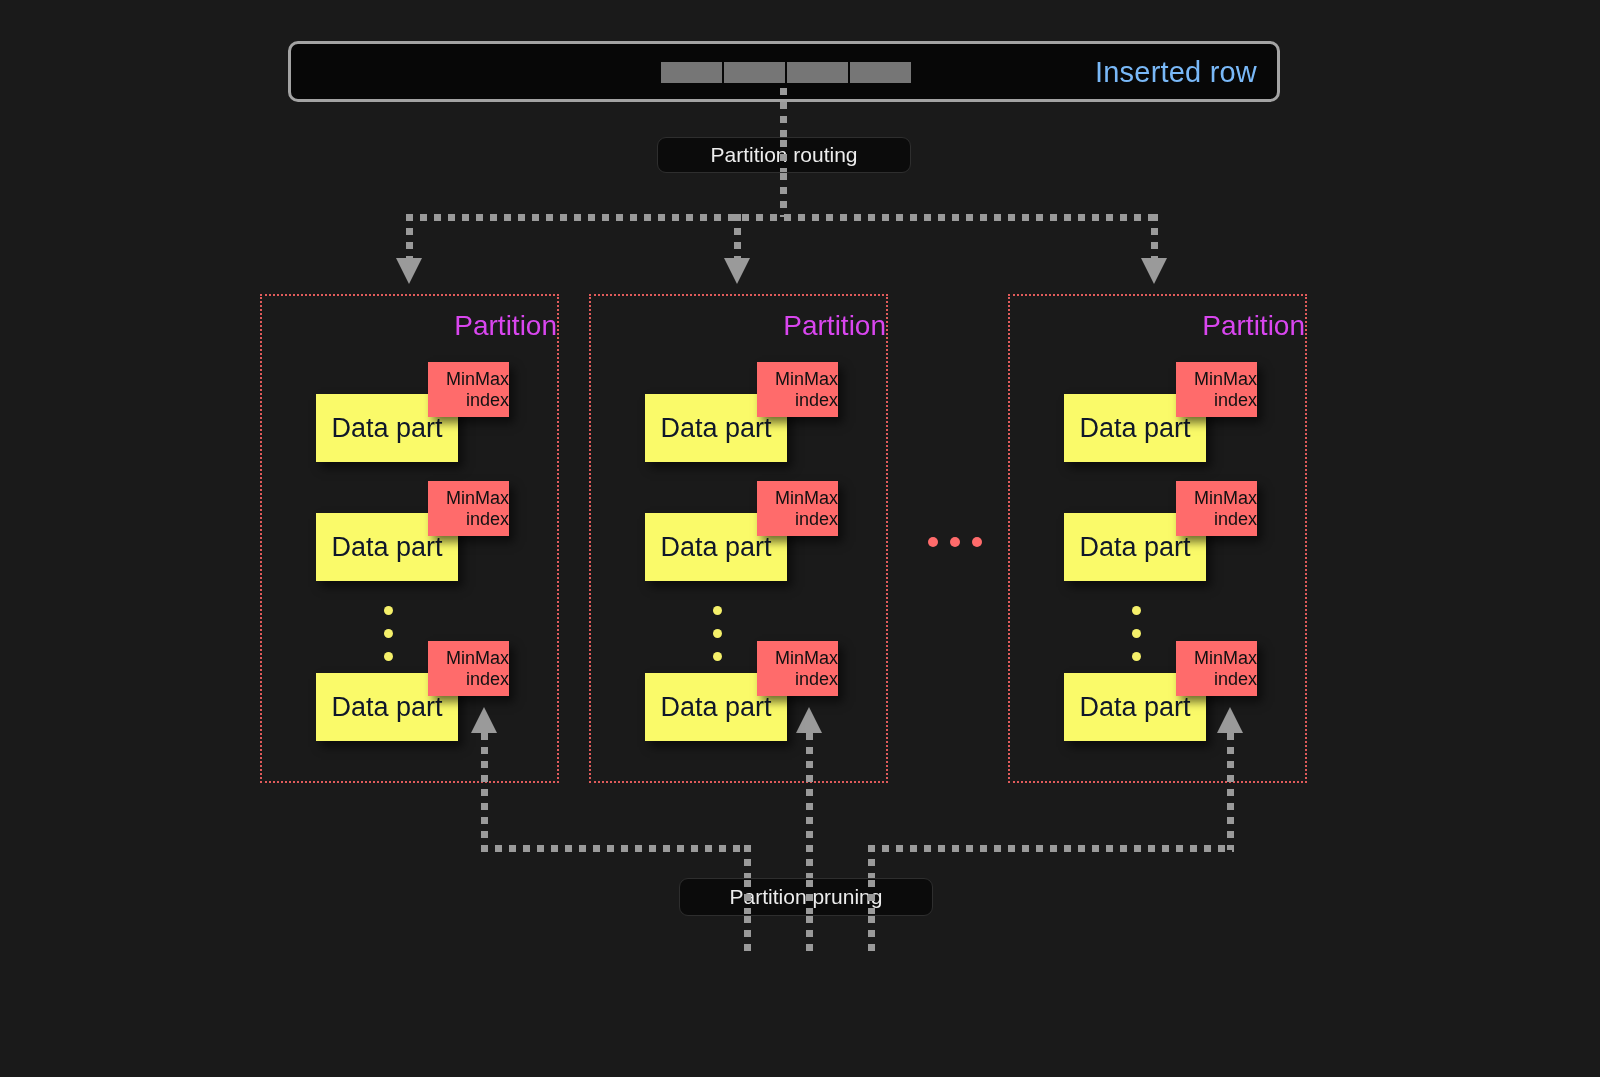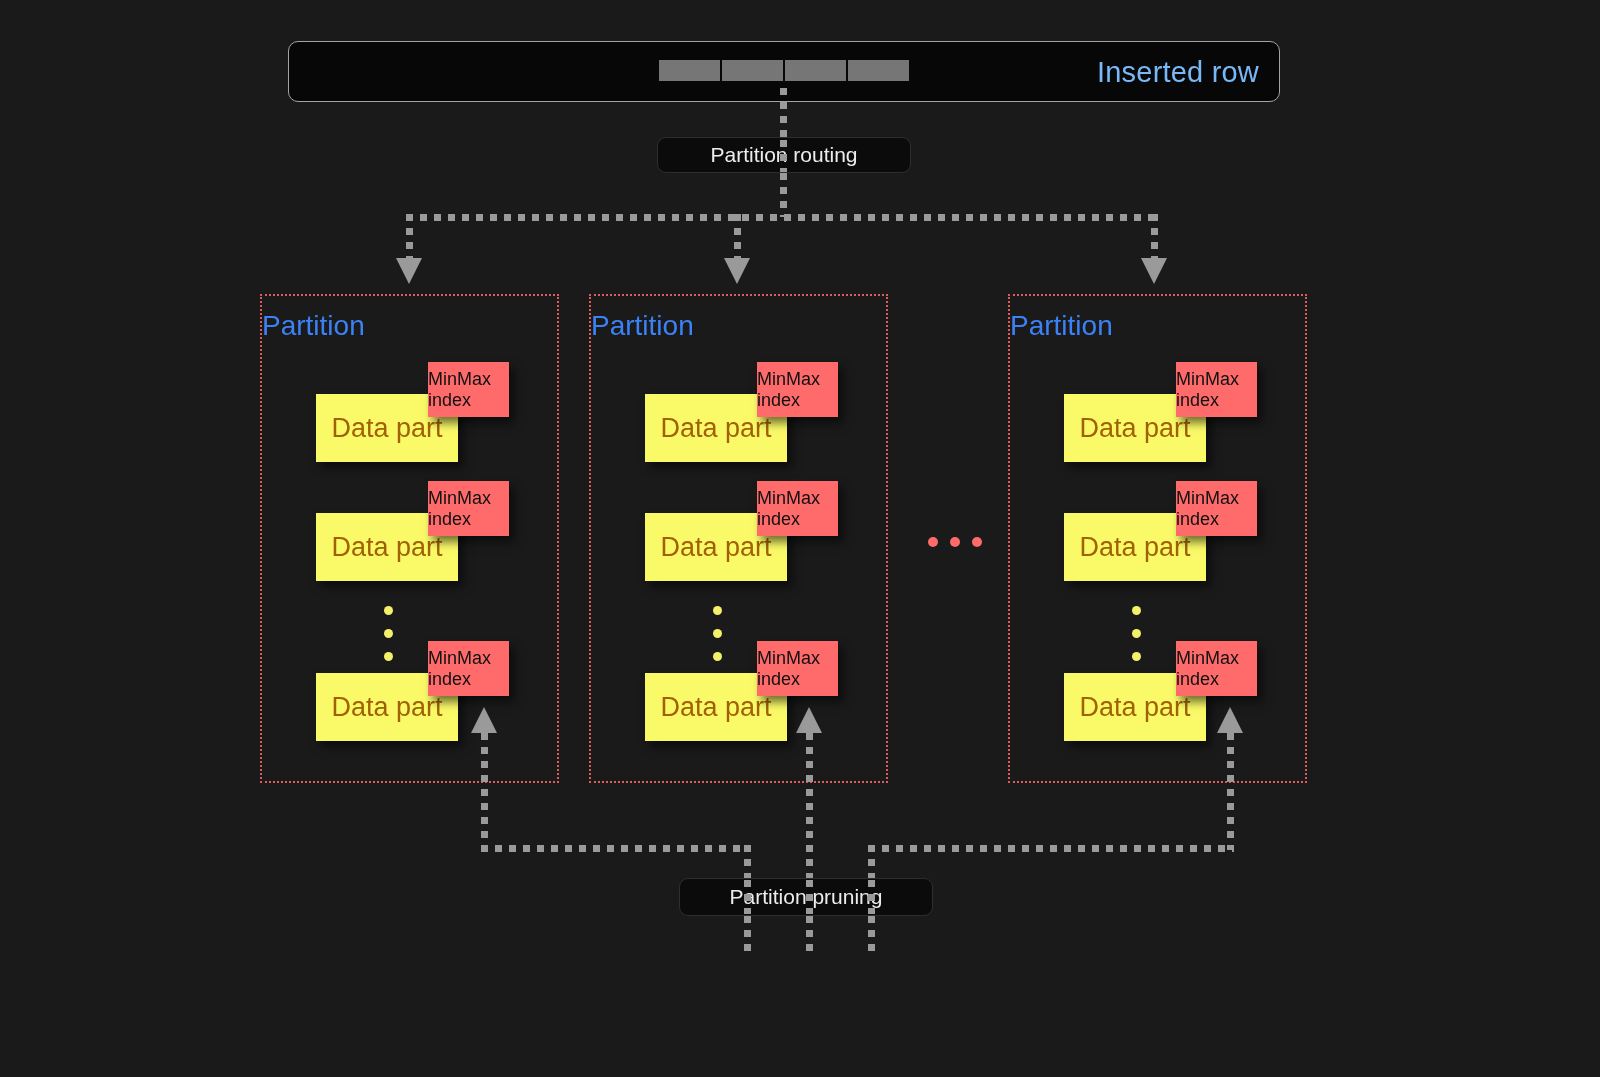--- a/index.html
+++ b/index.html
@@ -17,21 +17,21 @@
     position: relative;
     width: 1600px;
     height: 1077px;
     background: #1a1a1a;
   }
 
   
   .bar {
     position: absolute;
     background: #070707;
-    border: 1px solid #a3a3a3;
+    border: 3px solid #a3a3a3;
     border-radius: 10px;
     box-sizing: border-box;
   }
   #inserted-bar { left: 288px; top: 41px; width: 992px; height: 61px; }
   #query-bar    { left: 288px; top: 953px; width: 992px; height: 63px; }
 
   .bar-label {
     position: absolute;
     right: 20px;
     top: 50%;
@@ -99,58 +99,58 @@
   }
   #partition-1 { left: 260px; }
   #partition-2 { left: 589px; }
   #partition-3 { left: 1008px; }
 
   .partition-title {
     position: absolute;
     top: 14px;
     left: 0;
     width: 100%;
-    text-align: left;
-    color: #3b82f6;
+    text-align: right;
+    color: #d946ef;
     font-size: 28px;
   }
 
   
   .part-group { position: absolute; width: 299px; height: 104px; }
   .pg-1 { top: 66px; }
   .pg-2 { top: 185px; }
   .pg-3 { top: 345px; }
 
   .data-part {
     position: absolute;
     left: 54px;
     top: 32px;
     width: 142px;
     height: 68px;
     background: #fafa69;
     box-shadow: 5px 6px 9px rgba(0,0,0,.55);
     display: flex;
     align-items: center;
     justify-content: center;
-    color: #a16207;
+    color: #0f172a;
     font-size: 27px;
     box-sizing: border-box;
     z-index: 2;
   }
   .minmax {
     position: absolute;
     left: 166px;
     top: 0px;
     width: 81px;
     height: 55px;
     background: #ff6b6b;
     box-shadow: 5px 6px 9px rgba(0,0,0,.55);
     display: flex;
     flex-direction: column;
-    align-items: flex-start;
+    align-items: flex-end;
     justify-content: center;
     color: #111;
     font-size: 18px;
     line-height: 1.15;
     box-sizing: border-box;
     z-index: 3;
   }
 
   
   .v-ellipsis {

